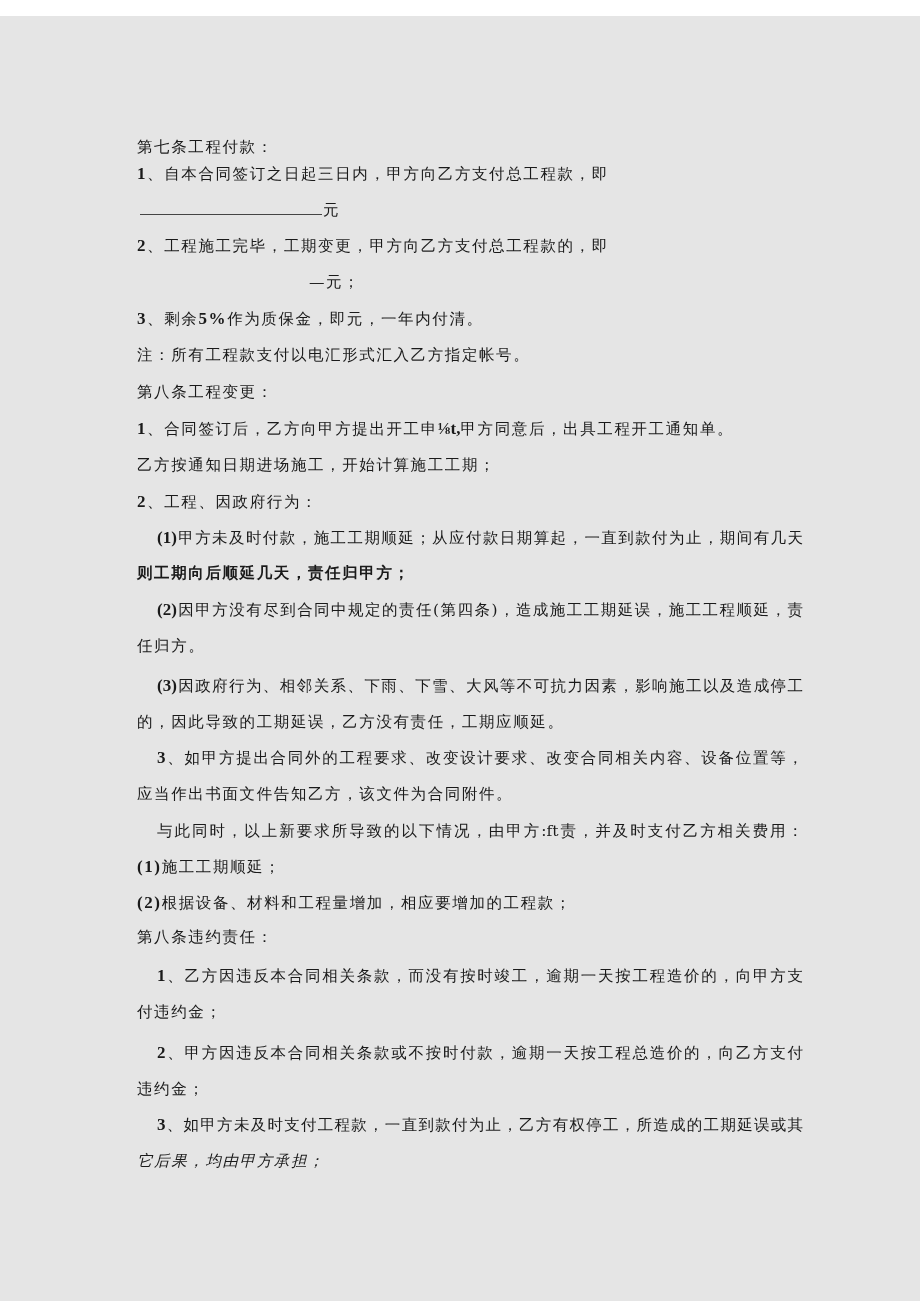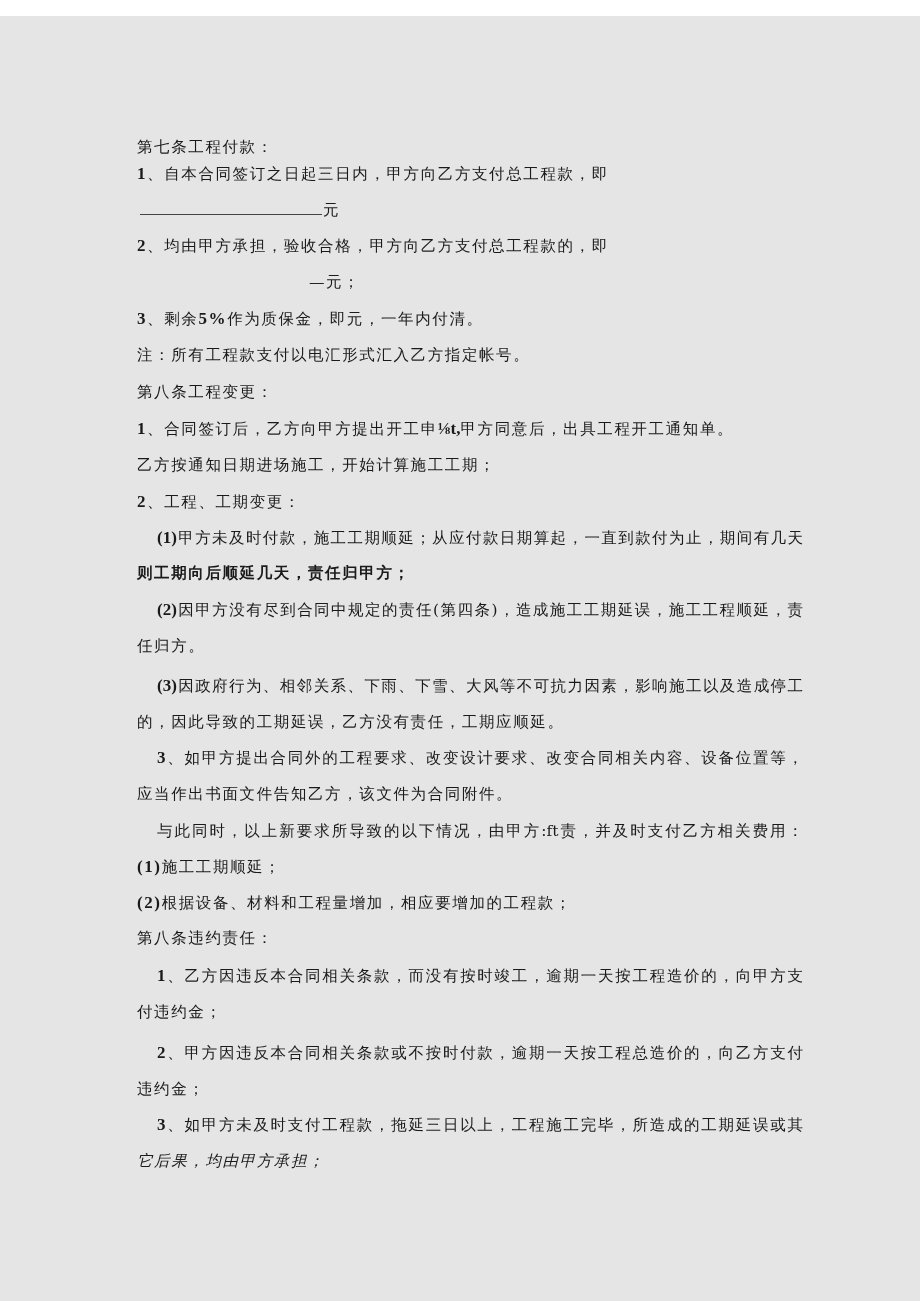--- a/index.html
+++ b/index.html
@@ -64,21 +64,21 @@
 
   <div class="line" style="top:148px;">
     <span class="num">1</span><span>、自本合同签订之日起三日内，甲方向乙方支付总工程款，即</span>
   </div>
 
   <div class="line" style="top:184px;">
     <span class="blank"></span><span>元</span>
   </div>
 
   <div class="line" style="top:220px;">
-    <span class="num">2</span><span>、均由甲方承担，验收合格，甲方向乙方支付总工程款的，即</span>
+    <span class="num">2</span><span>、工程施工完毕，工期变更，甲方向乙方支付总工程款的，即</span>
   </div>
 
   <div class="line" style="top:256px; left:309px; width:auto;">
     <span>—元；</span>
   </div>
 
   <div class="line" style="top:293px;">
     <span class="num">3</span><span>、剩余</span><span class="num">5%</span><span>作为质保金，即元，一年内付清。</span>
   </div>
 
@@ -92,21 +92,21 @@
 
   <div class="line" style="top:403px;">
     <span class="num">1</span><span>、合同签订后，乙方向甲方提出开工申</span><span class="num" style="letter-spacing:0;margin-top:13px;">⅛t,</span><span>甲方同意后，出具工程开工通知单。</span>
   </div>
 
   <div class="line" style="top:439px;">
     <span>乙方按通知日期进场施工，开始计算施工工期；</span>
   </div>
 
   <div class="line" style="top:476px;">
-    <span class="num">2</span><span>、工程、工期变更：</span>
+    <span class="num">2</span><span>、工程、因政府行为：</span>
   </div>
 
   <div class="line justify" style="top:512px;">
     <span class="num">(1)</span><span>甲方未及时付款，施工工期顺延；从应付款日期算起，一直到款付为止，期间有几天</span>
   </div>
   <div class="line" style="top:547px;font-weight:bold;">
     <span>则工期向后顺延几天，责任归甲方；</span>
   </div>
 
   <div class="line justify" style="top:584px;">
@@ -135,38 +135,38 @@
   </div>
 
   <div class="line" style="top:841px;">
     <span class="num">(1)</span><span>施工工期顺延；</span>
   </div>
 
   <div class="line" style="top:877px;">
     <span class="num">(2)</span><span>根据设备、材料和工程量增加，相应要增加的工程款；</span>
   </div>
 
-  <div class="line" style="top:912px;">
+  <div class="line" style="top:912px;font-family:Liberation Mono, monospace;">
     <span>第八条违约责任：</span>
   </div>
 
   <div class="line justify" style="top:950px;">
     <span class="num">1</span><span>、乙方因违反本合同相关条款，而没有按时竣工，逾期一天按工程造价的，向甲方支</span>
   </div>
   <div class="line" style="top:986px;">
     <span>付违约金；</span>
   </div>
 
   <div class="line justify" style="top:1027px;">
     <span class="num">2</span><span>、甲方因违反本合同相关条款或不按时付款，逾期一天按工程总造价的，向乙方支付</span>
   </div>
   <div class="line" style="top:1063px;">
     <span>违约金；</span>
   </div>
 
   <div class="line justify" style="top:1099px;">
-    <span class="num">3</span><span>、如甲方未及时支付工程款，拖延三日以上，工程施工完毕，所造成的工期延误或其</span>
+    <span class="num">3</span><span>、如甲方未及时支付工程款，一直到款付为止，乙方有权停工，所造成的工期延误或其</span>
   </div>
   <div class="line" style="top:1135px;font-style:italic;">
     <span>它后果，均由甲方承担；</span>
   </div>
 
 </div>
 
 </body></html>

